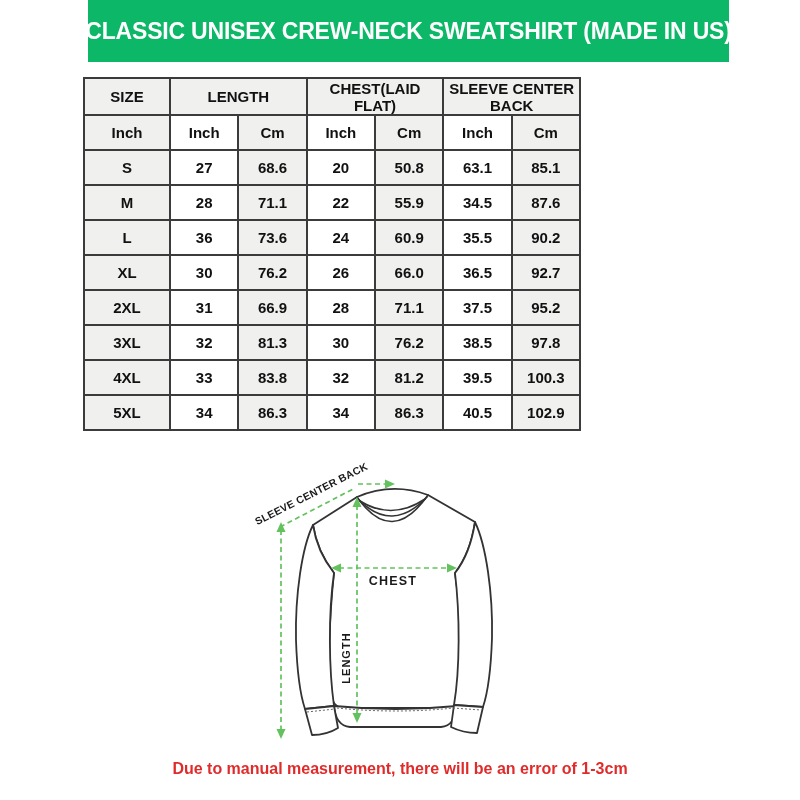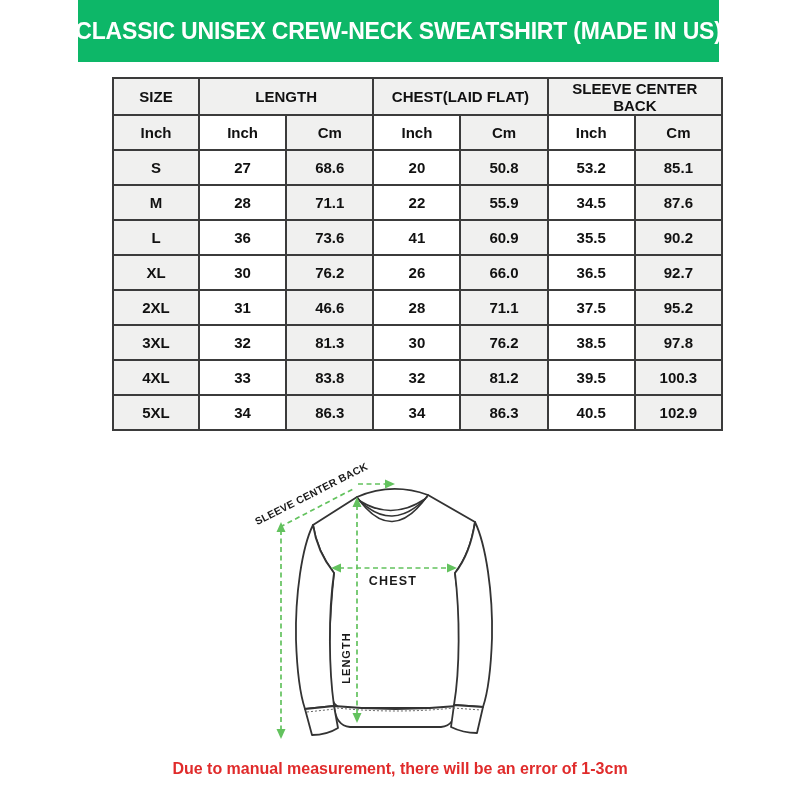--- a/index.html
+++ b/index.html
@@ -2,31 +2,31 @@
 <html style="--banner-green: #0db768; --arrow-green: #63c25e; --outline: #333333; --footer-red: #e02b2b; --shade: #f0f0ef;"><head>
 <meta charset="utf-8">
 <style>
   html,body{margin:0;padding:0;background:#ffffff;}
   .page{
     position:relative;width:800px;height:800px;background:#ffffff;
     font-family:"Liberation Sans",sans-serif;overflow:hidden;
   }
   
   .banner{
-    position:absolute;left:78px;top:0;width:641px;height:62px;
+    position:absolute;left:88px;top:0;width:641px;height:62px;
     background:var(--banner-green,#0db768);
     display:flex;align-items:center;justify-content:center;
   }
   .banner-title{
     color:#ffffff;font-size:23px;font-weight:bold;letter-spacing:-0.2px;
     white-space:nowrap;
   }
   
   table.size-table{
-    position:absolute;left:112px;top:77px;width:611px;
+    position:absolute;left:83px;top:77px;width:498px;
     border-collapse:collapse;table-layout:fixed;
   }
   .size-table th,.size-table td{
     border:2px solid #3b3b3b;text-align:center;vertical-align:middle;
     font-size:15px;font-weight:bold;color:#111;padding:0;height:33px;
     background:#ffffff;
   }
   .size-table thead tr.group-row th{height:35px;}
   .size-table .shade{background:var(--shade,#f0f0ef);}
   
@@ -83,54 +83,54 @@
         <th class="shade">Cm</th>
       </tr>
     </thead>
     <tbody>
         <tr>
           <td class="shade">S</td>
           <td>27</td>
           <td class="shade">68.6</td>
           <td>20</td>
           <td class="shade">50.8</td>
-          <td>53.2</td>
+          <td>63.1</td>
           <td class="shade">85.1</td>
         </tr>
         <tr>
           <td class="shade">M</td>
           <td>28</td>
           <td class="shade">71.1</td>
           <td>22</td>
           <td class="shade">55.9</td>
           <td>34.5</td>
           <td class="shade">87.6</td>
         </tr>
         <tr>
           <td class="shade">L</td>
           <td>36</td>
           <td class="shade">73.6</td>
-          <td>41</td>
+          <td>24</td>
           <td class="shade">60.9</td>
           <td>35.5</td>
           <td class="shade">90.2</td>
         </tr>
         <tr>
           <td class="shade">XL</td>
           <td>30</td>
           <td class="shade">76.2</td>
           <td>26</td>
           <td class="shade">66.0</td>
           <td>36.5</td>
           <td class="shade">92.7</td>
         </tr>
         <tr>
           <td class="shade">2XL</td>
           <td>31</td>
-          <td class="shade">46.6</td>
+          <td class="shade">66.9</td>
           <td>28</td>
           <td class="shade">71.1</td>
           <td>37.5</td>
           <td class="shade">95.2</td>
         </tr>
         <tr>
           <td class="shade">3XL</td>
           <td>32</td>
           <td class="shade">81.3</td>
           <td>30</td>

